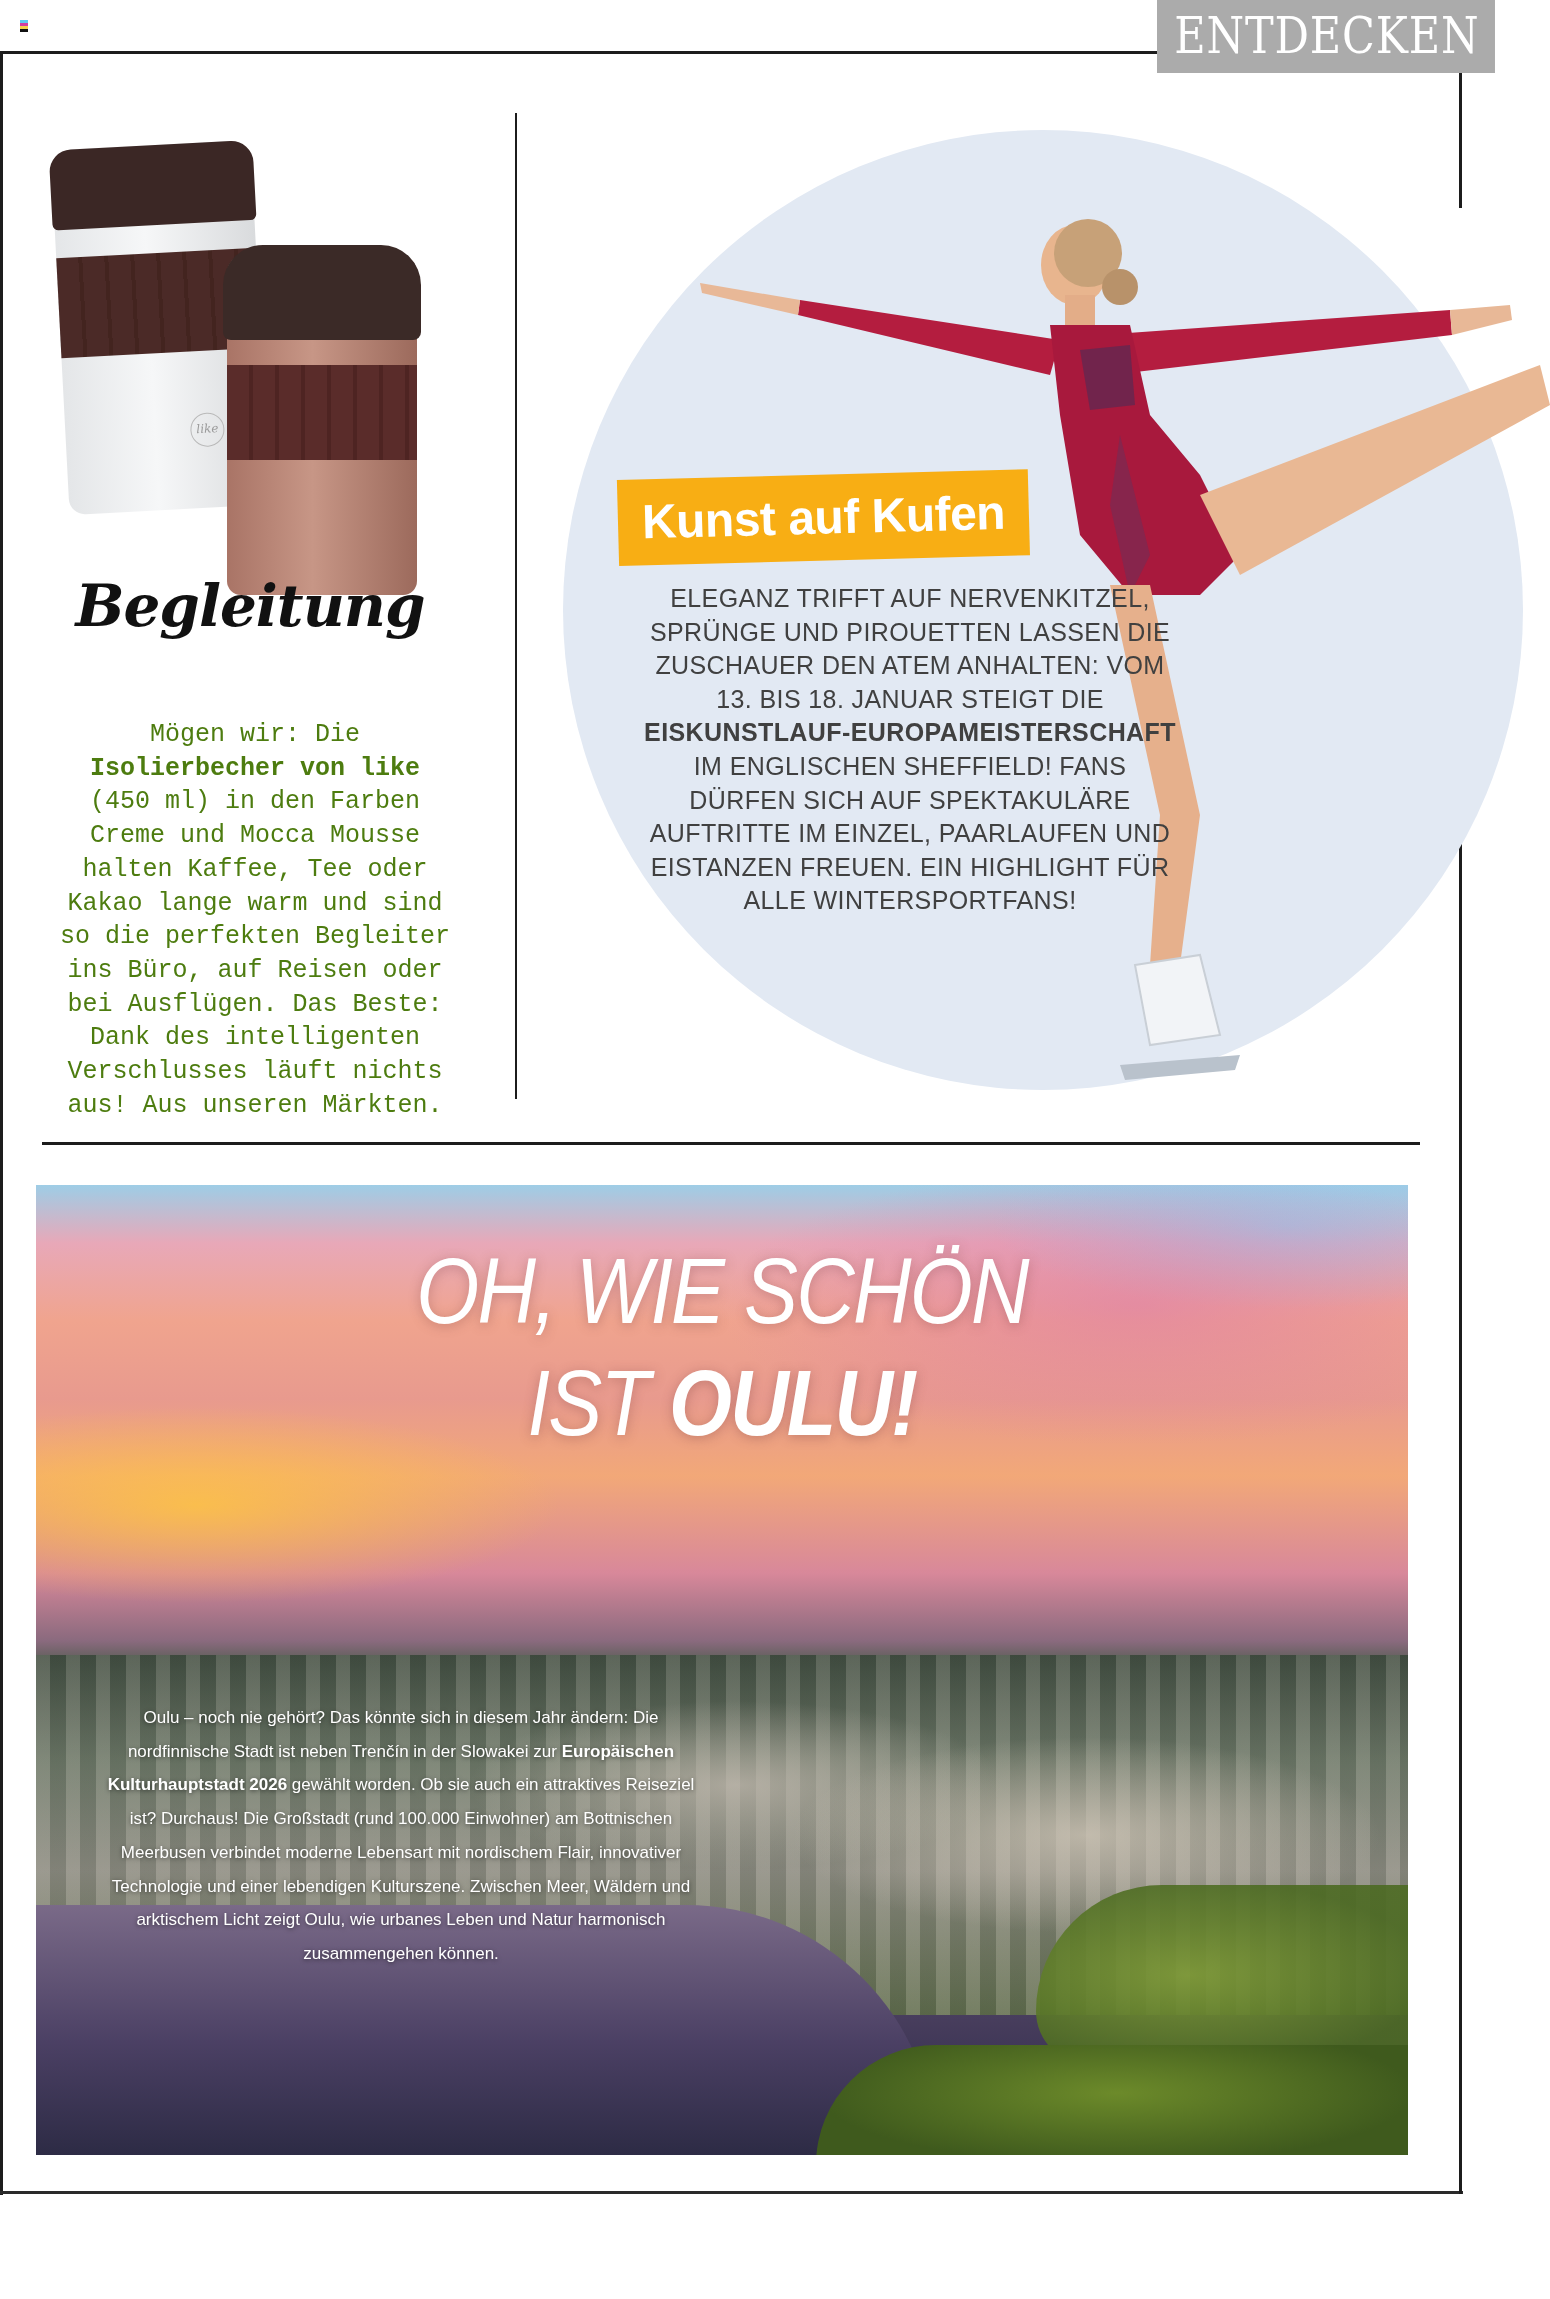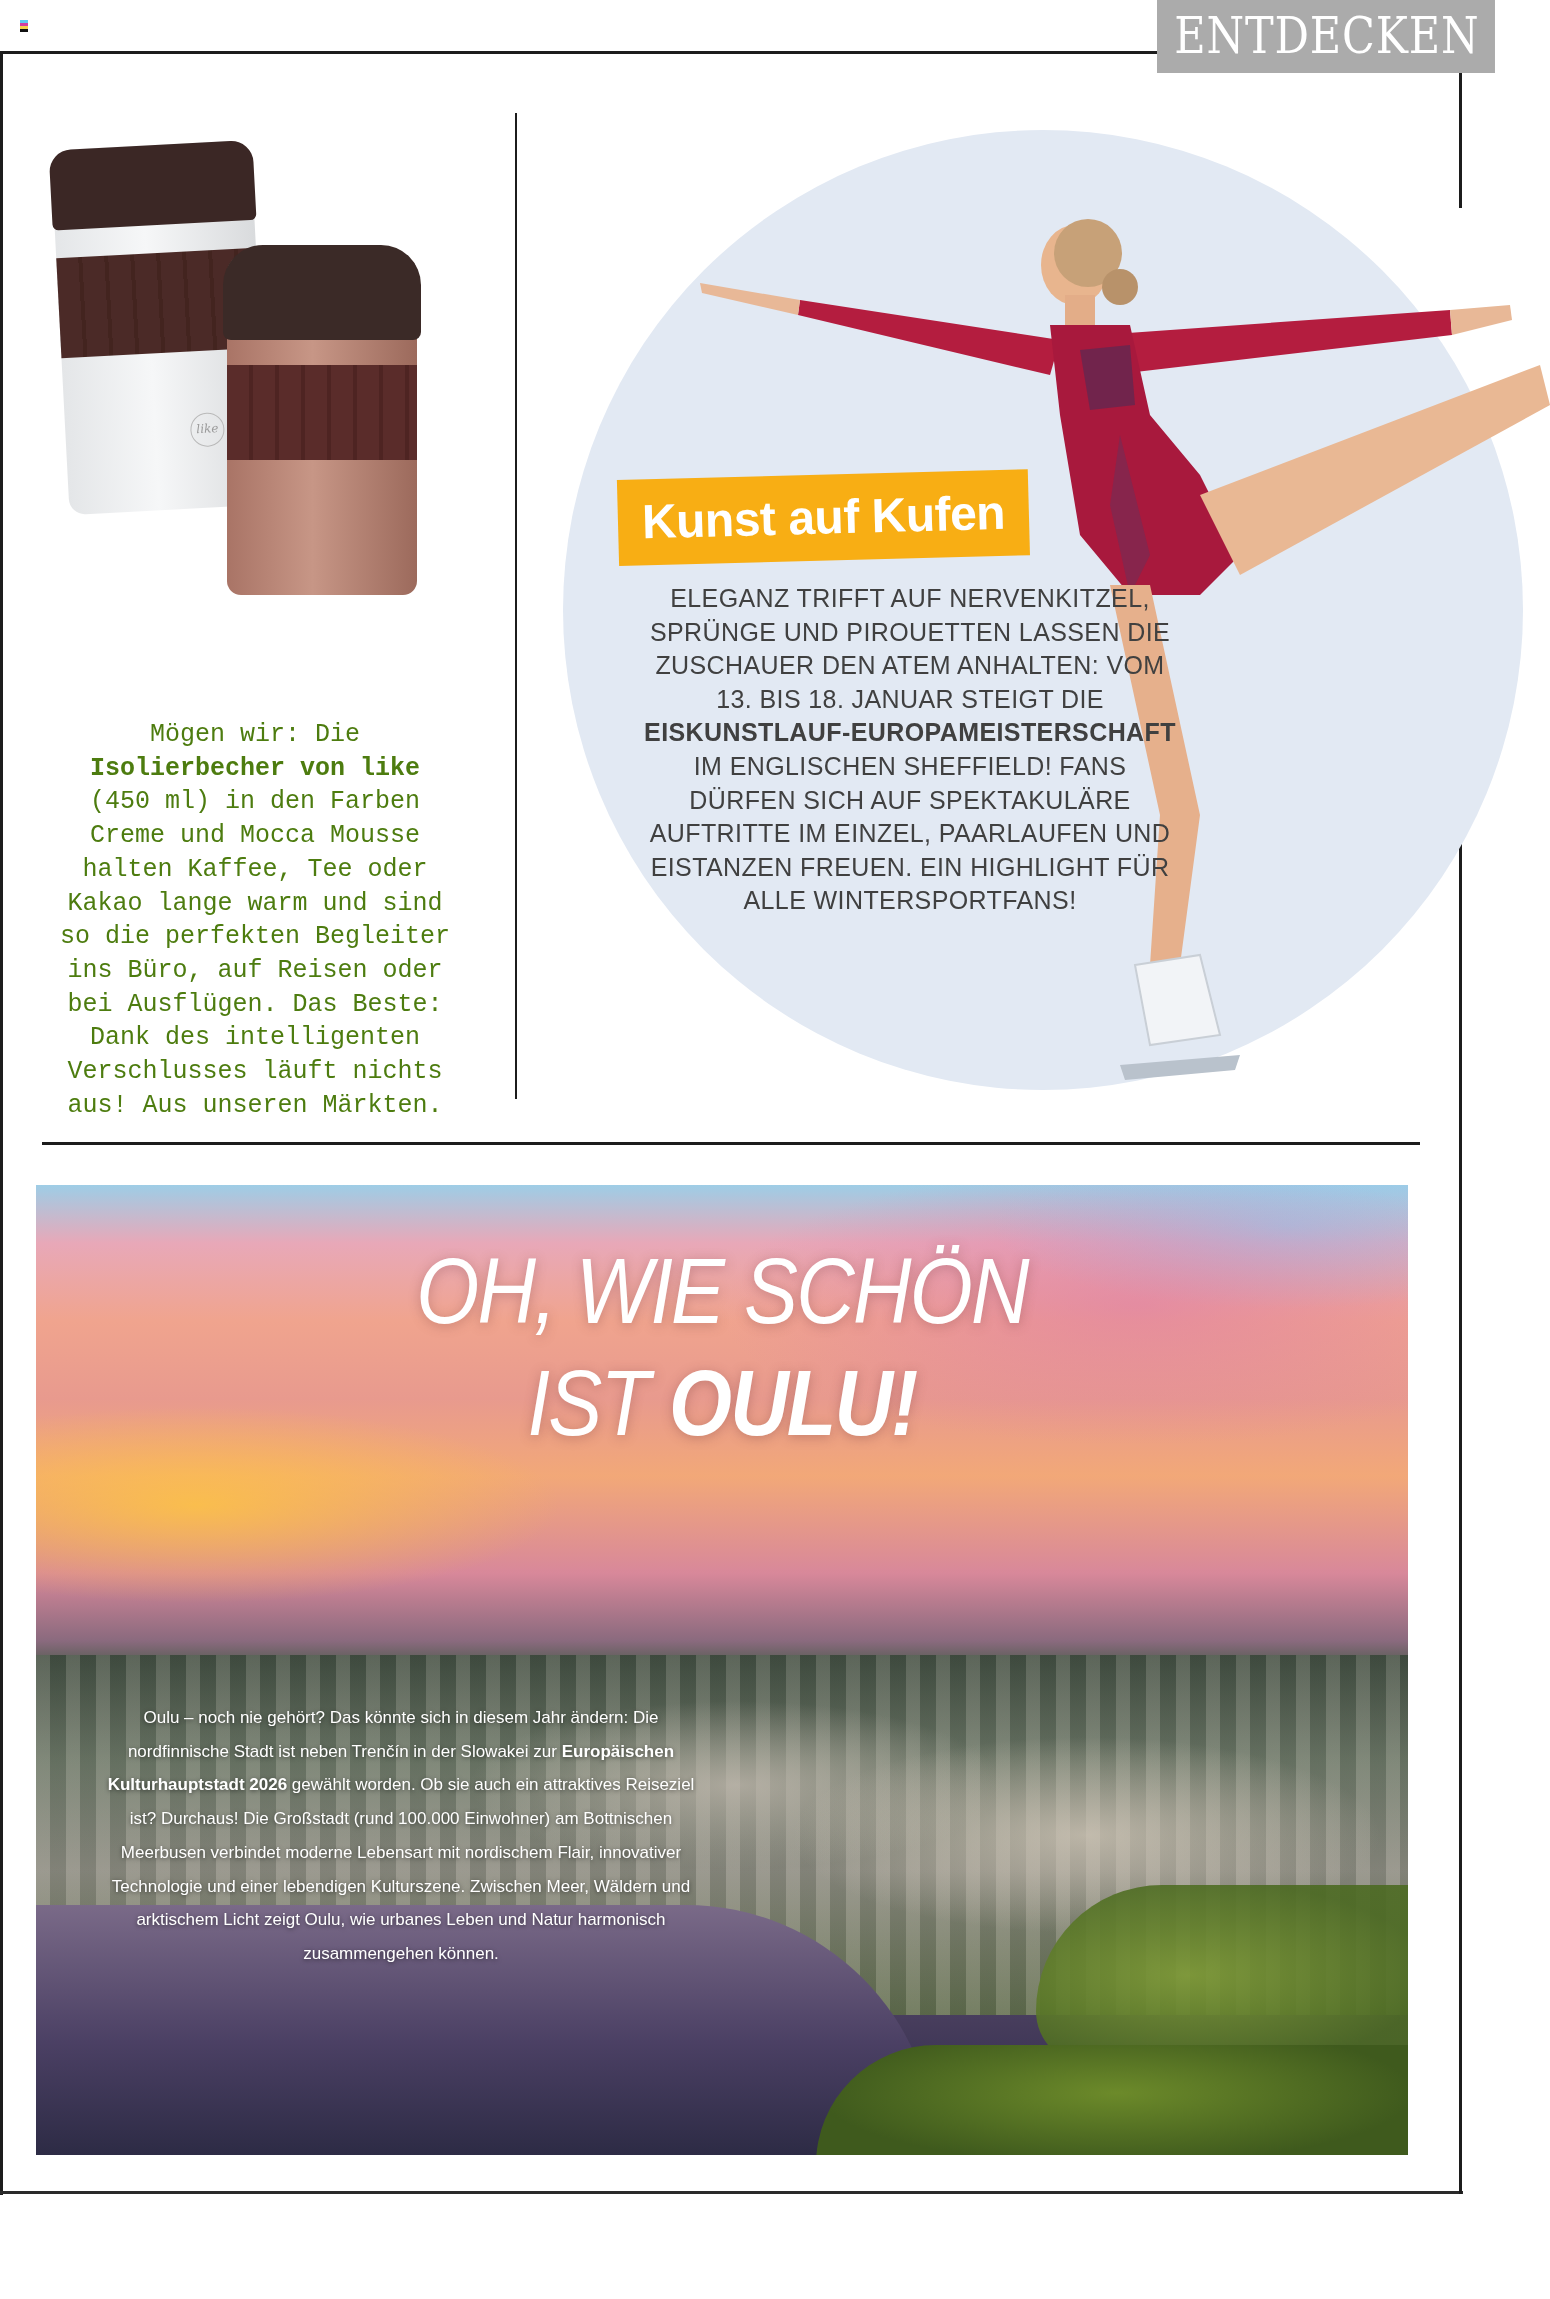--- a/index.html
+++ b/index.html
@@ -118,20 +118,21 @@
   </div>
   <div class="cup cup-mocca">
     <div class="lid"></div>
       <div class="band"></div>
   </div>
 </div>
 
 <div class="abs vdivider"></div>
 
 <div class="abs headline-left">
+  <div>Begleitung</div>
 </div>
 
 <div class="abs body-left"><span>Mögen wir: Die </span><b>Isolierbecher von like</b><span> (450 ml) in den Farben Creme und Mocca Mousse halten Kaffee, Tee oder Kakao lange warm und sind so die perfekten Begleiter ins Büro, auf Reisen oder bei Ausflügen. Das Beste: Dank des intelligenten Verschlusses läuft nichts aus! Aus unseren Märkten.</span></div>
 
 <div class="abs circle"></div>
 
 <svg class="abs skater" viewBox="0 0 870 930">
 
   <ellipse cx="395" cy="90" rx="34" ry="40" fill="#e8b58e"></ellipse>
   <ellipse cx="408" cy="78" rx="34" ry="34" fill="#c7a178"></ellipse>

